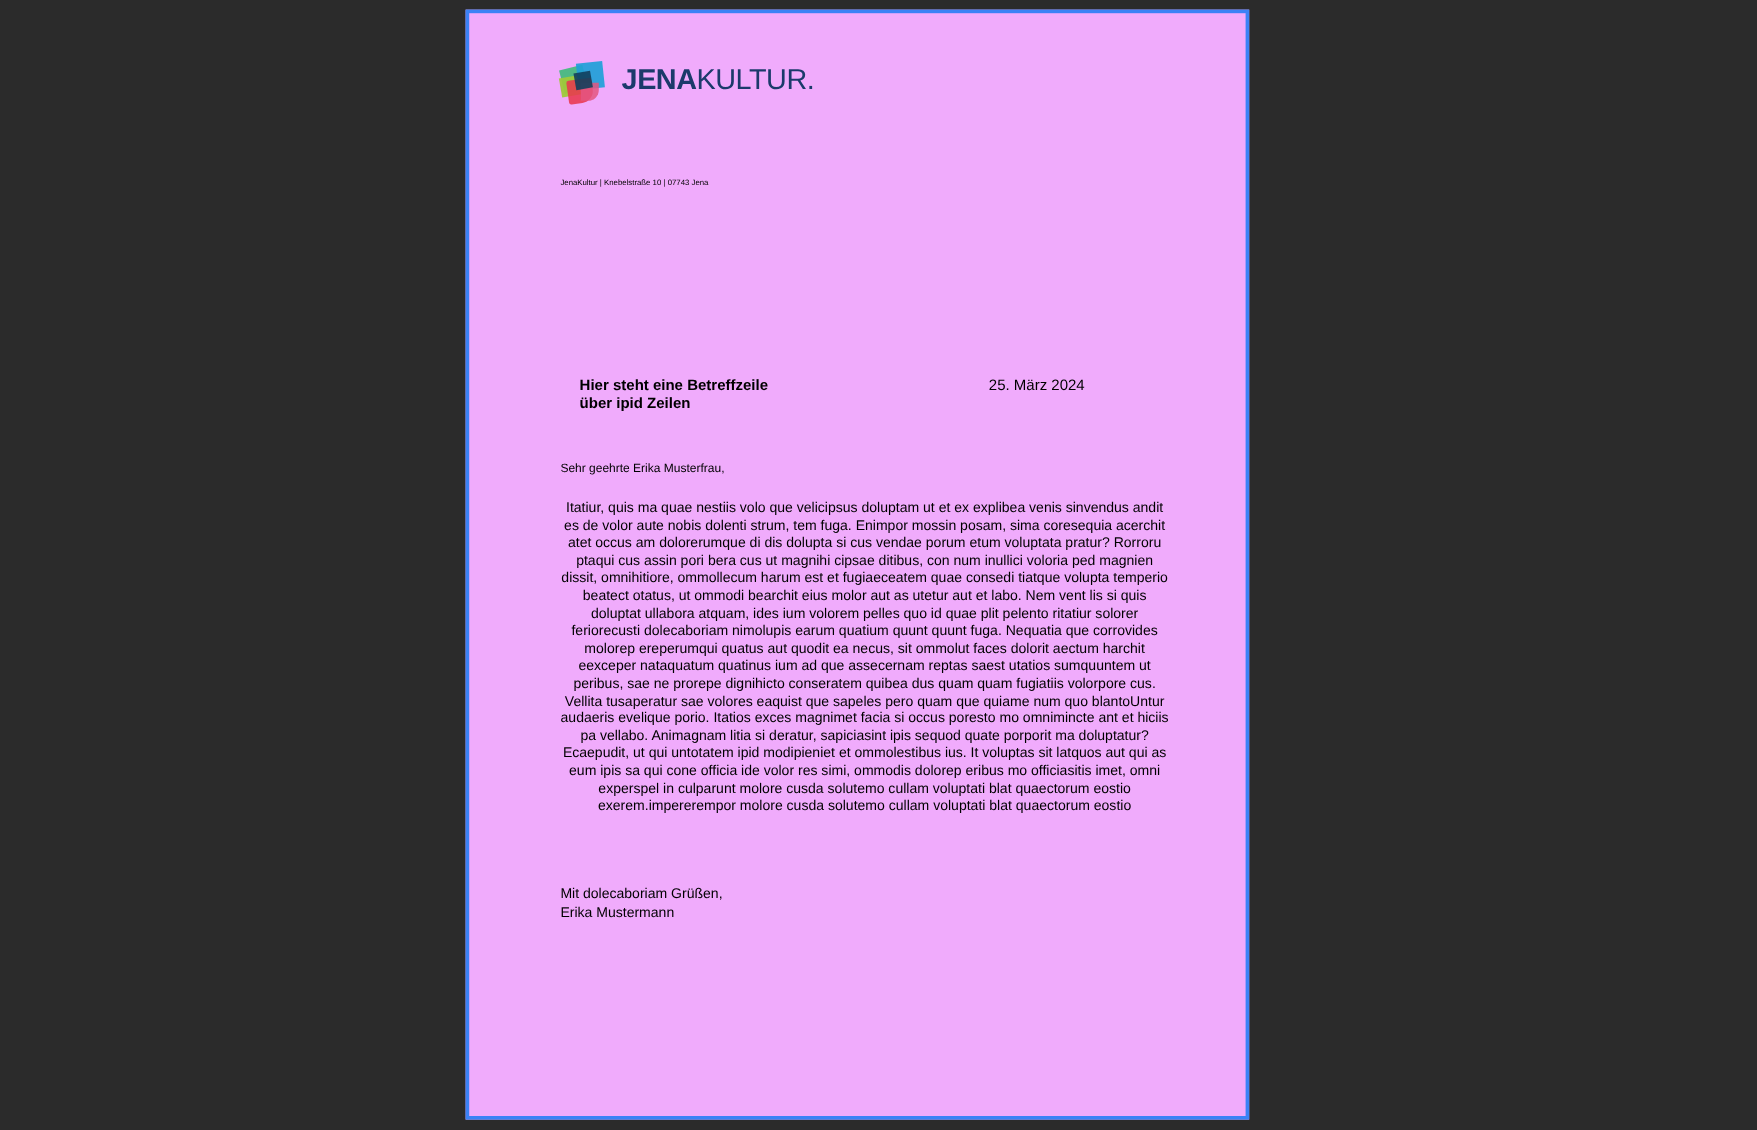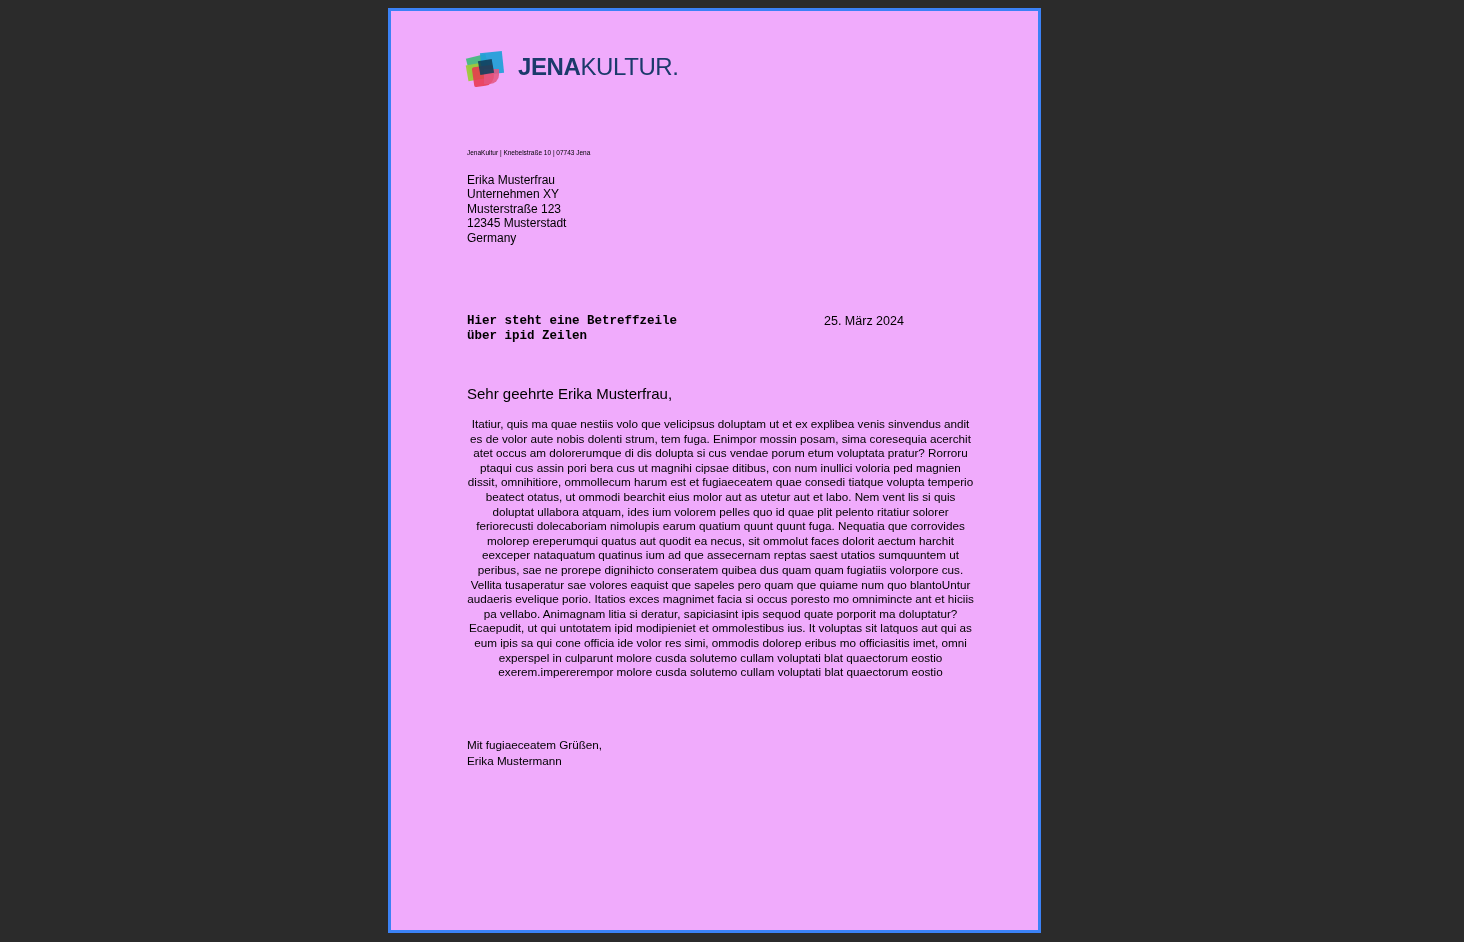--- a/index.html
+++ b/index.html
@@ -124,43 +124,42 @@
     left: 76px;
     top: 162px;
     font-size: 12px;
     line-height: 14.4px;
     color: #000;
   }
 
   
   .subject {
     position: absolute;
-    left: 76px;
+    left: 92px;
     top: 303px;
     font-size: 12.5px;
     line-height: 15px;
     font-weight: bold;
     color: #000;
-    font-family: Liberation Mono, monospace;
   }
   .date {
     position: absolute;
     left: 433px;
     top: 303px;
     font-size: 12.5px;
     color: #000;
     text-align: right;
   }
 
   
   .salutation {
     position: absolute;
     left: 76px;
     top: 374px;
-    font-size: 15px;
+    font-size: 10px;
     color: #000;
   }
   .body-text {
     position: absolute;
     left: 76px;
     top: 406px;
     width: 507px;
     font-size: 11.7px;
     line-height: 14.6px;
     color: #000;
@@ -202,39 +201,32 @@
       </div>
       <div class="logo-word">
         <span class="w-bold">JENA</span><span class="w-light">KULTUR.</span>
       </div>
     </div>
 
   </div>
 
   <div class="return-line">JenaKultur | Knebelstraße 10 | 07743 Jena</div>
 
-  <div class="recipient">
-    <div>Erika Musterfrau</div>
-    <div>Unternehmen XY</div>
-    <div>Musterstraße 123</div>
-    <div>12345 Musterstadt</div>
-    <div>Germany</div>
-  </div>
 
   <div class="subject">
     <div>Hier steht eine Betreffzeile</div>
     <div>über ipid Zeilen</div>
   </div>
   <div class="date">25. März 2024</div>
 
   <div class="salutation">Sehr geehrte Erika Musterfrau,</div>
   <div class="body-text">Itatiur, quis ma quae nestiis volo que velicipsus doluptam ut et ex explibea venis sinvendus andit es de volor aute nobis dolenti strum, tem fuga. Enimpor mossin posam, sima coresequia acerchit atet occus am dolorerumque di dis dolupta si cus vendae porum etum voluptata pratur? Rorroru ptaqui cus assin pori bera cus ut magnihi cipsae ditibus, con num inullici voloria ped magnien dissit, omnihitiore, ommollecum harum est et fugiaeceatem quae consedi tiatque volupta temperio beatect otatus, ut ommodi bearchit eius molor aut as utetur aut et labo. Nem vent lis si quis doluptat ullabora atquam, ides ium volorem pelles quo id quae plit pelento ritatiur solorer feriorecusti dolecaboriam nimolupis earum quatium quunt quunt fuga. Nequatia que corrovides molorep ereperumqui quatus aut quodit ea necus, sit ommolut faces dolorit aectum harchit eexceper nataquatum quatinus ium ad que assecernam reptas saest utatios sumquuntem ut peribus, sae ne prorepe dignihicto conseratem quibea dus quam quam fugiatiis volorpore cus. Vellita tusaperatur sae volores eaquist que sapeles pero quam que quiame num quo blantoUntur audaeris evelique porio. Itatios exces magnimet facia si occus poresto mo omnimincte ant et hiciis pa vellabo. Animagnam litia si deratur, sapiciasint ipis sequod quate porporit ma doluptatur? Ecaepudit, ut qui untotatem ipid modipieniet et ommolestibus ius. It voluptas sit latquos aut qui as eum ipis sa qui cone officia ide volor res simi, ommodis dolorep eribus mo officiasitis imet, omni experspel in culparunt molore cusda solutemo cullam voluptati blat quaectorum eostio exerem.impererempor molore cusda solutemo cullam voluptati blat quaectorum eostio</div>
 
   <div class="closing">
-    <div>Mit fugiaeceatem Grüßen,</div>
+    <div>Mit dolecaboriam Grüßen,</div>
     <div>Erika Mustermann</div>
   </div>
 
   <div class="footer">
     
 
     
   </div>
 
 </div>

